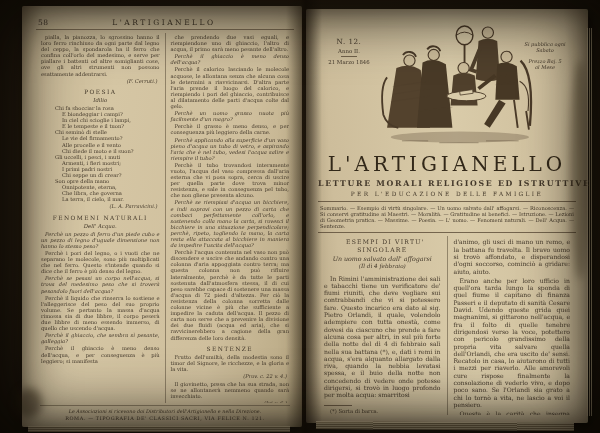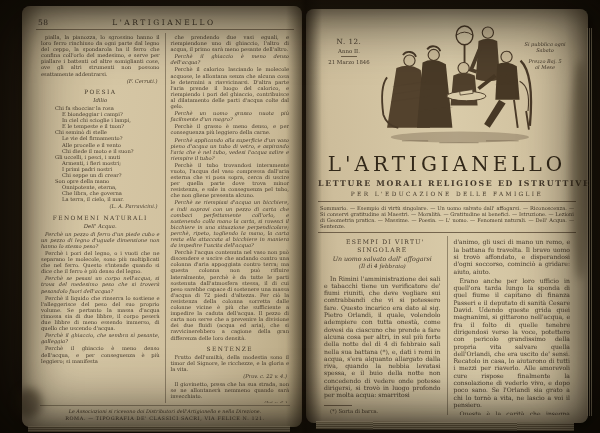--- a/index.html
+++ b/index.html
@@ -1,21 +1,21 @@
 <!DOCTYPE html>
 <html><head>
 <meta charset="utf-8">
 <style>
   html,body { margin:0; padding:0; background:#120d07; }
   .photo {
     position:relative; width:600px; height:433px; overflow:hidden;
     background: radial-gradient(ellipse at 50% 45%, #41331f 0%, #281e11 55%, #130e07 100%);
     font-family:"DejaVu Serif","Liberation Serif",serif; color:#43382a;
   }
-  .page { position:absolute; border-radius:8px; }
+  .page { position:absolute; border-radius:2px; }
   .page.left {
     left:22px; top:6px; width:280px; height:421px;
     background: linear-gradient(100deg,#9e8e6f 0%,#c7b795 6%,#d5c6a4 30%,#cfbf9d 70%,#b7a783 98%);
     box-shadow: inset 0 0 20px rgba(60,45,25,.5), 2px 4px 8px rgba(0,0,0,.55);
     display:flex; flex-direction:column; padding:12px 8px 6px 14px; box-sizing:border-box;
   }
   .page.right {
     left:306px; top:9px; width:282px; height:414px;
     background: linear-gradient(265deg,#ab9b7b 0%,#cdbd9b 8%,#d9cba9 45%,#cdbd9b 85%,#b1a180 100%);
     box-shadow: inset 0 0 20px rgba(60,45,25,.45), 4px 4px 9px rgba(0,0,0,.55);

